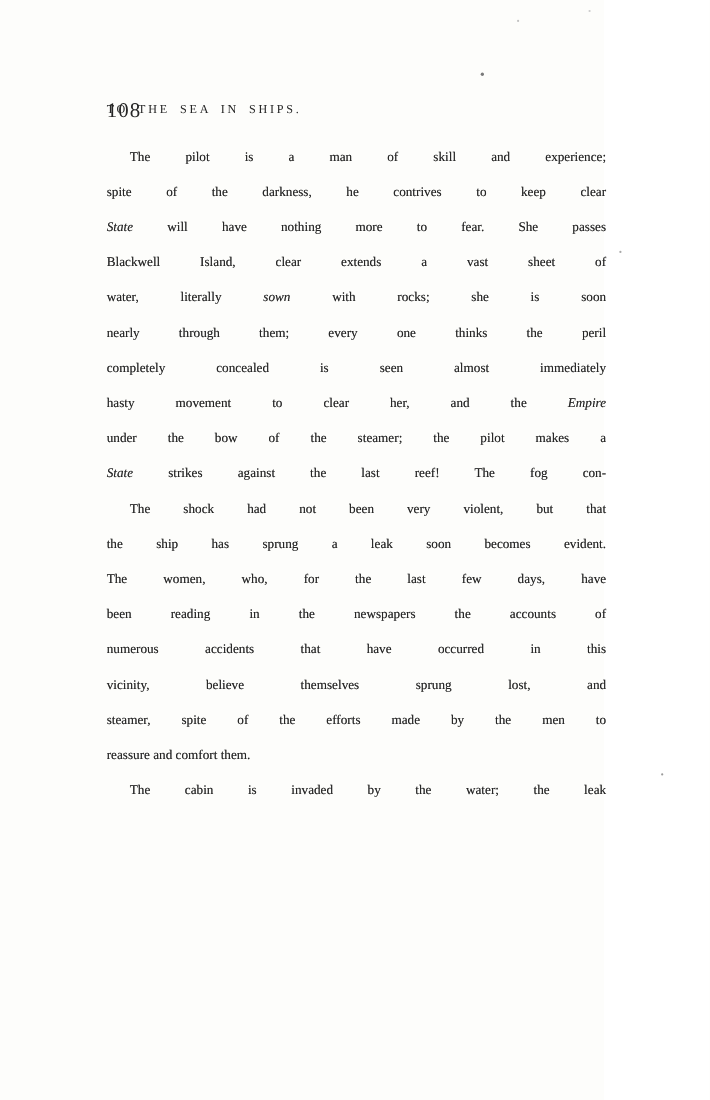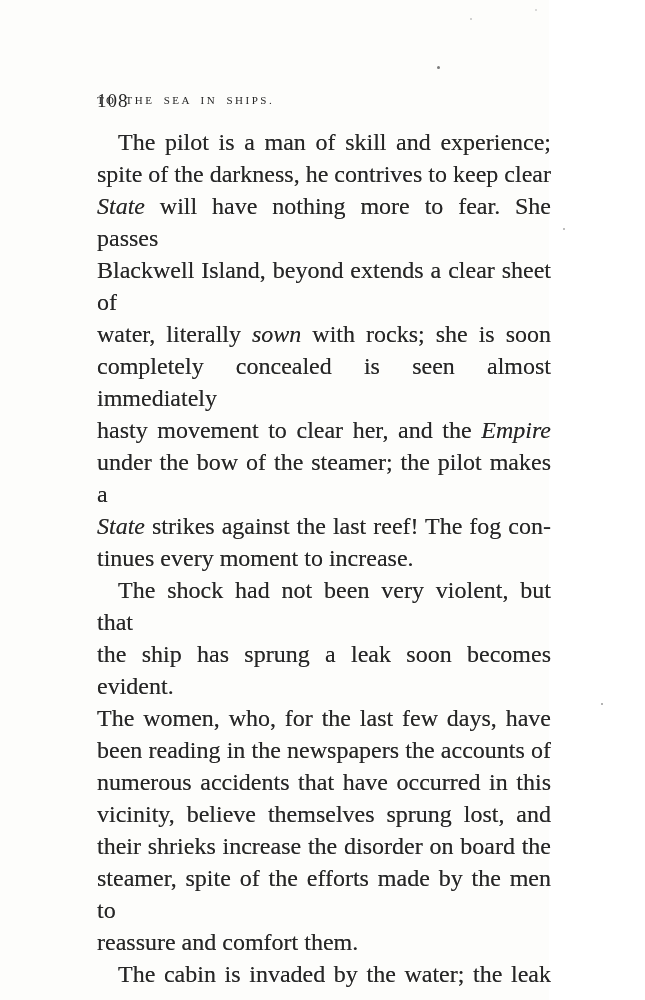--- a/index.html
+++ b/index.html
@@ -42,21 +42,21 @@
     font-size: 11px;
     letter-spacing: 2.5px;
     word-spacing: 4px;
     white-space: nowrap;
   }
   .text-block {
     position: absolute;
     left: 97px;
     top: 126px;
     width: 454px;
-    font-size: 24px;
+    font-size: 12px;
     line-height: 32px;
     text-shadow: 0 0 0.5px rgba(30,30,30,0.55);
   }
   .para { margin: 0; }
   .line {
     text-align: justify;
     text-align-last: justify;
     -moz-text-align-last: justify;
   }
   .line.noj {
@@ -78,36 +78,35 @@
   <header class="running-head">
     <span class="page-num">108</span>
     <span class="head-title">TO THE SEA IN SHIPS.</span>
   </header>
 
   <main class="text-block">
       <div class="para">
         <div class="line ind"><span>The pilot is a man of skill and experience;</span></div>
         <div class="line"><span>spite of the darkness, he contrives to keep clear</span></div>
         <div class="line"><span class="it">State</span><span> will have nothing more to fear.  She passes</span></div>
-        <div class="line"><span>Blackwell Island, beyond extends a clear sheet of</span></div>
+        <div class="line"><span>Blackwell Island, clear extends a vast sheet of</span></div>
         <div class="line"><span>water, literally </span><span class="it">sown</span><span> with rocks; she is soon</span></div>
+        <div class="line"><span>nearly through them; every one thinks the peril</span></div>
         <div class="line"><span>completely concealed is seen almost immediately</span></div>
         <div class="line"><span>hasty movement to clear her, and the </span><span class="it">Empire</span></div>
         <div class="line"><span>under the bow of the steamer; the pilot makes a</span></div>
         <div class="line"><span class="it">State</span><span> strikes against the last reef!  The fog con-</span></div>
-        <div class="line noj"><span>tinues every moment to increase.</span></div>
       </div>
       <div class="para">
         <div class="line ind"><span>The shock had not been very violent, but that</span></div>
         <div class="line"><span>the ship has sprung a leak soon becomes evident.</span></div>
         <div class="line"><span>The women, who, for the last few days, have</span></div>
         <div class="line"><span>been reading in the newspapers the accounts of</span></div>
         <div class="line"><span>numerous accidents that have occurred in this</span></div>
         <div class="line"><span>vicinity, believe themselves sprung lost, and</span></div>
-        <div class="line"><span>their shrieks increase the disorder on board the</span></div>
         <div class="line"><span>steamer, spite of the efforts made by the men to</span></div>
         <div class="line noj"><span>reassure and comfort them.</span></div>
       </div>
       <div class="para">
         <div class="line ind"><span>The cabin is invaded by the water; the leak</span></div>
       </div>
     </main>
 <div class="speck" style="left: 437px; top: 66px; width: 3px; height: 3px; background: rgb(122, 122, 122);"></div>
     <div class="speck" style="left: 470px; top: 18px; width: 2px; height: 2px; background: rgb(194, 194, 194);"></div>
     <div class="speck" style="left: 563px; top: 228px; width: 2px; height: 2px; background: rgb(168, 168, 168);"></div>

